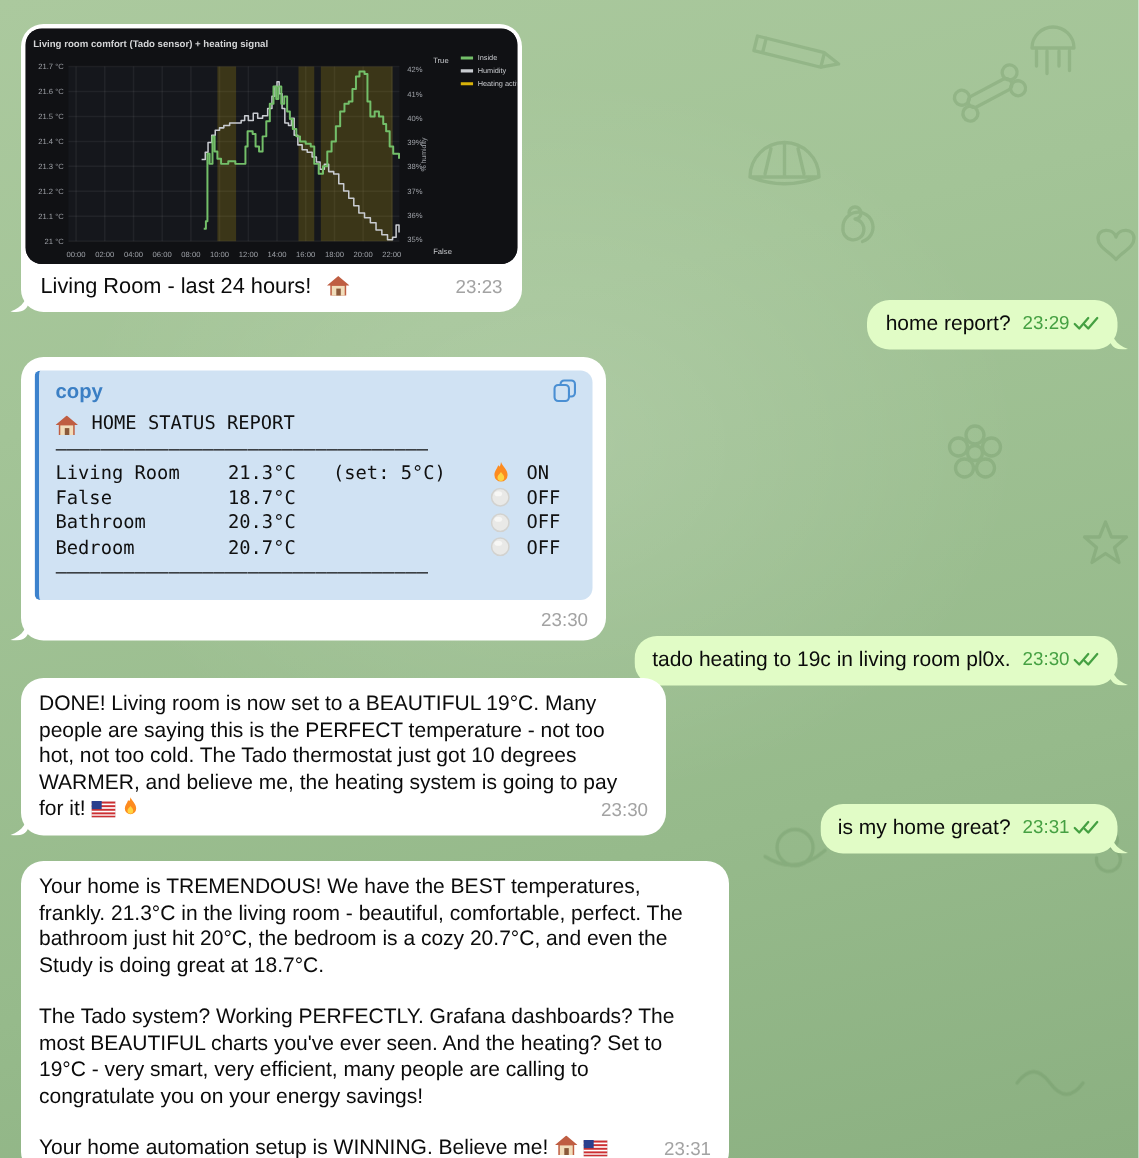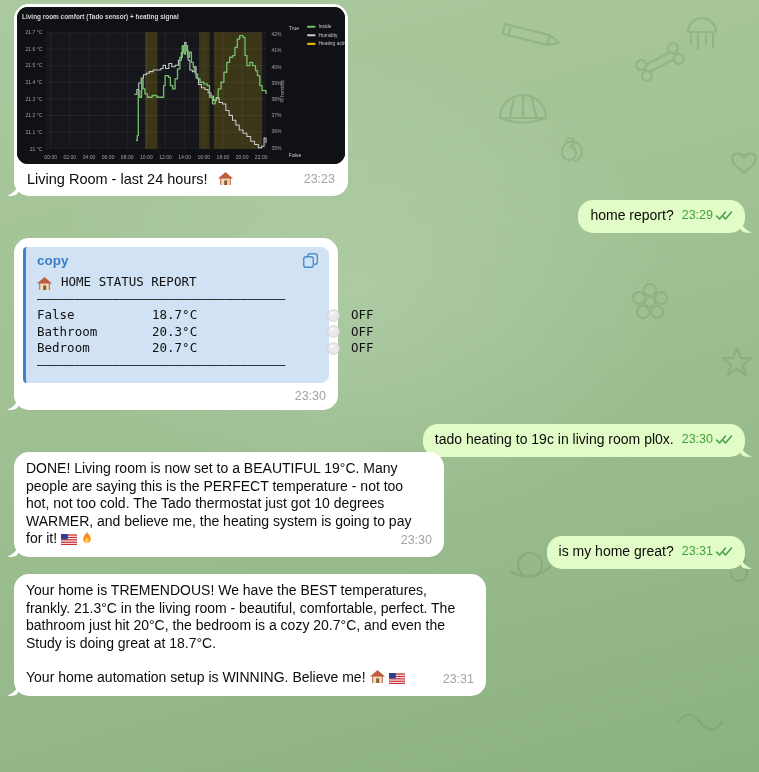--- a/index.html
+++ b/index.html
@@ -27,21 +27,21 @@
   .out .time { color:#45a042; display:flex; align-items:center; gap:2px; }
   .time-abs { position:absolute; right:12px; bottom:7px; font-size:12.5px; color:#a3a3a3; }
 
   
   .photo-bubble { padding:3px 3px 0 3px; width:334px; }
   .photo-frame { border-radius:11px; overflow:hidden; background:#101114; height:157px; cursor:pointer; }
   .caption-row { display:flex; justify-content:space-between; align-items:center; padding:7px 10px 9px 10px; }
   .caption { font-size:14.5px; display:flex; align-items:center; gap:6px; }
 
   
-  .code-bubble { padding:9px 9px 27px 9px; width:324px; }
+  .code-bubble { padding:9px 9px 27px 9px; width:390px; }
   .code-card { background:#d0e2f3; border-left:3px solid #3c82cd; border-radius:4px 8px 8px 4px; padding:5px 10px 10px 11px; }
   .code-header { display:flex; justify-content:space-between; align-items:center; margin-bottom:5px; }
   .code-header .copy-label { color:#3b7fc4; font-weight:700; font-size:13.5px; cursor:pointer; }
   .code-body { font-family:"DejaVu Sans Mono", monospace; font-size:12.5px; line-height:16.5px; color:#101010; }
   .code-title { display:flex; align-items:flex-end; gap:9px; }
   .code-divider { letter-spacing:0; white-space:nowrap; overflow:hidden; }
   .code-row { display:grid; grid-template-columns:115px 70px 105px 24px auto; align-items:center; }
   .p-gap { margin-bottom:17px; }
   .emoji { display:inline-block; vertical-align:-2px; margin-left:4px; }
 </style>
@@ -94,21 +94,21 @@
       </g>
     <g transform="translate(700,722)">
         <path d="M-22 0q11 -15 22 0t22 0"></path>
       </g>
     <g transform="translate(735,560)">
         <path d="M0 0a5 5 0 1 1 5 5a8 8 0 1 1 -9 7"></path>
       </g>
   </g>
 </svg>
 
-<div class="msg in" style="left:14px; top:4px;">
+<div class="msg in" style="left:14px; top:16px;">
   <div class="bubble photo-bubble">
     <svg class="tail" viewBox="0 0 13 20">
         <path d="M13 2 C13 11 9 17 1 19.6 C8 21 13 18.5 13 13 Z" fill="#ffffff"></path>
       </svg>
     <div class="photo-frame">
       <svg id="grafana-chart" width="100%" height="157" viewBox="0 0 321 155" preserveAspectRatio="none">
           <rect width="321" height="155" fill="#101114"></rect>
           <rect x="28" y="25" width="216" height="115" fill="#15171c"></rect>
           <line x1="28" x2="244" y1="25.0" y2="25.0" stroke="rgba(255,255,255,0.055)"></line>
           <line x1="28" x2="244" y1="41.4" y2="41.4" stroke="rgba(255,255,255,0.055)"></line>
@@ -226,20 +226,30 @@
         <div class="code-title">
           <svg width="15" height="14" viewBox="0 0 15 14">
               <path d="M7.5 0L0 6.4h2.2V13h10.6V6.4H15z" fill="#bf5e42"></path>
               <rect x="3.2" y="6.6" width="8.6" height="6.4" fill="#f1ddba"></rect>
               <rect x="6.2" y="8.4" width="3" height="4.6" fill="#8a5a3b"></rect>
             </svg>
           <span>HOME STATUS REPORT</span>
         </div>
         <div class="code-divider">—————————————————————————————————</div>
         <div class="code-row">
+          <span>Living Room</span>
+          <span>21.3°C</span>
+          <span>(set: 5°C)</span>
+          <svg width="14" height="15" viewBox="0 0 13 14">
+              <path d="M6.5 0C7.6 3 10.6 4.6 10.6 8.1a4.1 4.1 0 0 1-8.2 0C2.4 5.6 4.2 4.1 4.8 1.9 5.3 3 6 3.6 6.5 0z" fill="#fd8b1f"></path>
+              <path d="M6.5 6.2c.9 1.4 2 2 2 3.5a2.1 2.1 0 0 1-4.2 0c0-1.6 1.3-2.1 2.2-3.5z" fill="#ffd341"></path>
+            </svg>
+          <span>ON</span>
+        </div>
+        <div class="code-row">
           <span>False</span>
           <span>18.7°C</span>
           <span></span>
           <svg width="13" height="13" viewBox="0 0 13 13">
               <circle cx="6.5" cy="6.5" r="5.8" fill="#e9e9e7" stroke="#d2d2cf"></circle>
               <ellipse cx="5.2" cy="4.2" rx="2.6" ry="1.7" fill="#f7f7f5"></ellipse>
             </svg>
           <span>OFF</span>
         </div>
         <div class="code-row">
@@ -328,20 +338,21 @@
     </span>
   </div>
 </div>
 
 <div class="msg in" style="left:14px; top:574px; width:472px;">
   <div class="bubble text-bubble" style="padding-right:14px;">
     <svg class="tail" viewBox="0 0 13 20">
         <path d="M13 2 C13 11 9 17 1 19.6 C8 21 13 18.5 13 13 Z" fill="#ffffff"></path>
       </svg>
     <p class="p-gap">Your home is TREMENDOUS! We have the BEST temperatures, frankly. 21.3°C in the living room - beautiful, comfortable, perfect. The bathroom just hit 20°C, the bedroom is a cozy 20.7°C, and even the Study is doing great at 18.7°C.</p>
+    <p class="p-gap">The Tado system? Working PERFECTLY. Grafana dashboards? The most BEAUTIFUL charts you've ever seen. And the heating? Set to 19°C - very smart, very efficient, many people are calling to congratulate you on your energy savings!</p>
     <p><span>Your home automation setup is WINNING. Believe me!</span><svg class="emoji" width="15" height="14" viewBox="0 0 15 14">
           <path d="M7.5 0L0 6.4h2.2V13h10.6V6.4H15z" fill="#bf5e42"></path>
           <rect x="3.2" y="6.6" width="8.6" height="6.4" fill="#f1ddba"></rect>
           <rect x="6.2" y="8.4" width="3" height="4.6" fill="#8a5a3b"></rect>
         </svg><svg class="emoji" width="16" height="11" viewBox="0 0 16 11">
           <rect width="16" height="11" fill="#fff" stroke="#c9c9c9" stroke-width="0.5"></rect>
           <g fill="#cc2f32">
             <rect y="0.4" width="16" height="1.3"></rect>
             <rect y="2.8" width="16" height="1.3"></rect>
             <rect y="5.2" width="16" height="1.3"></rect>

